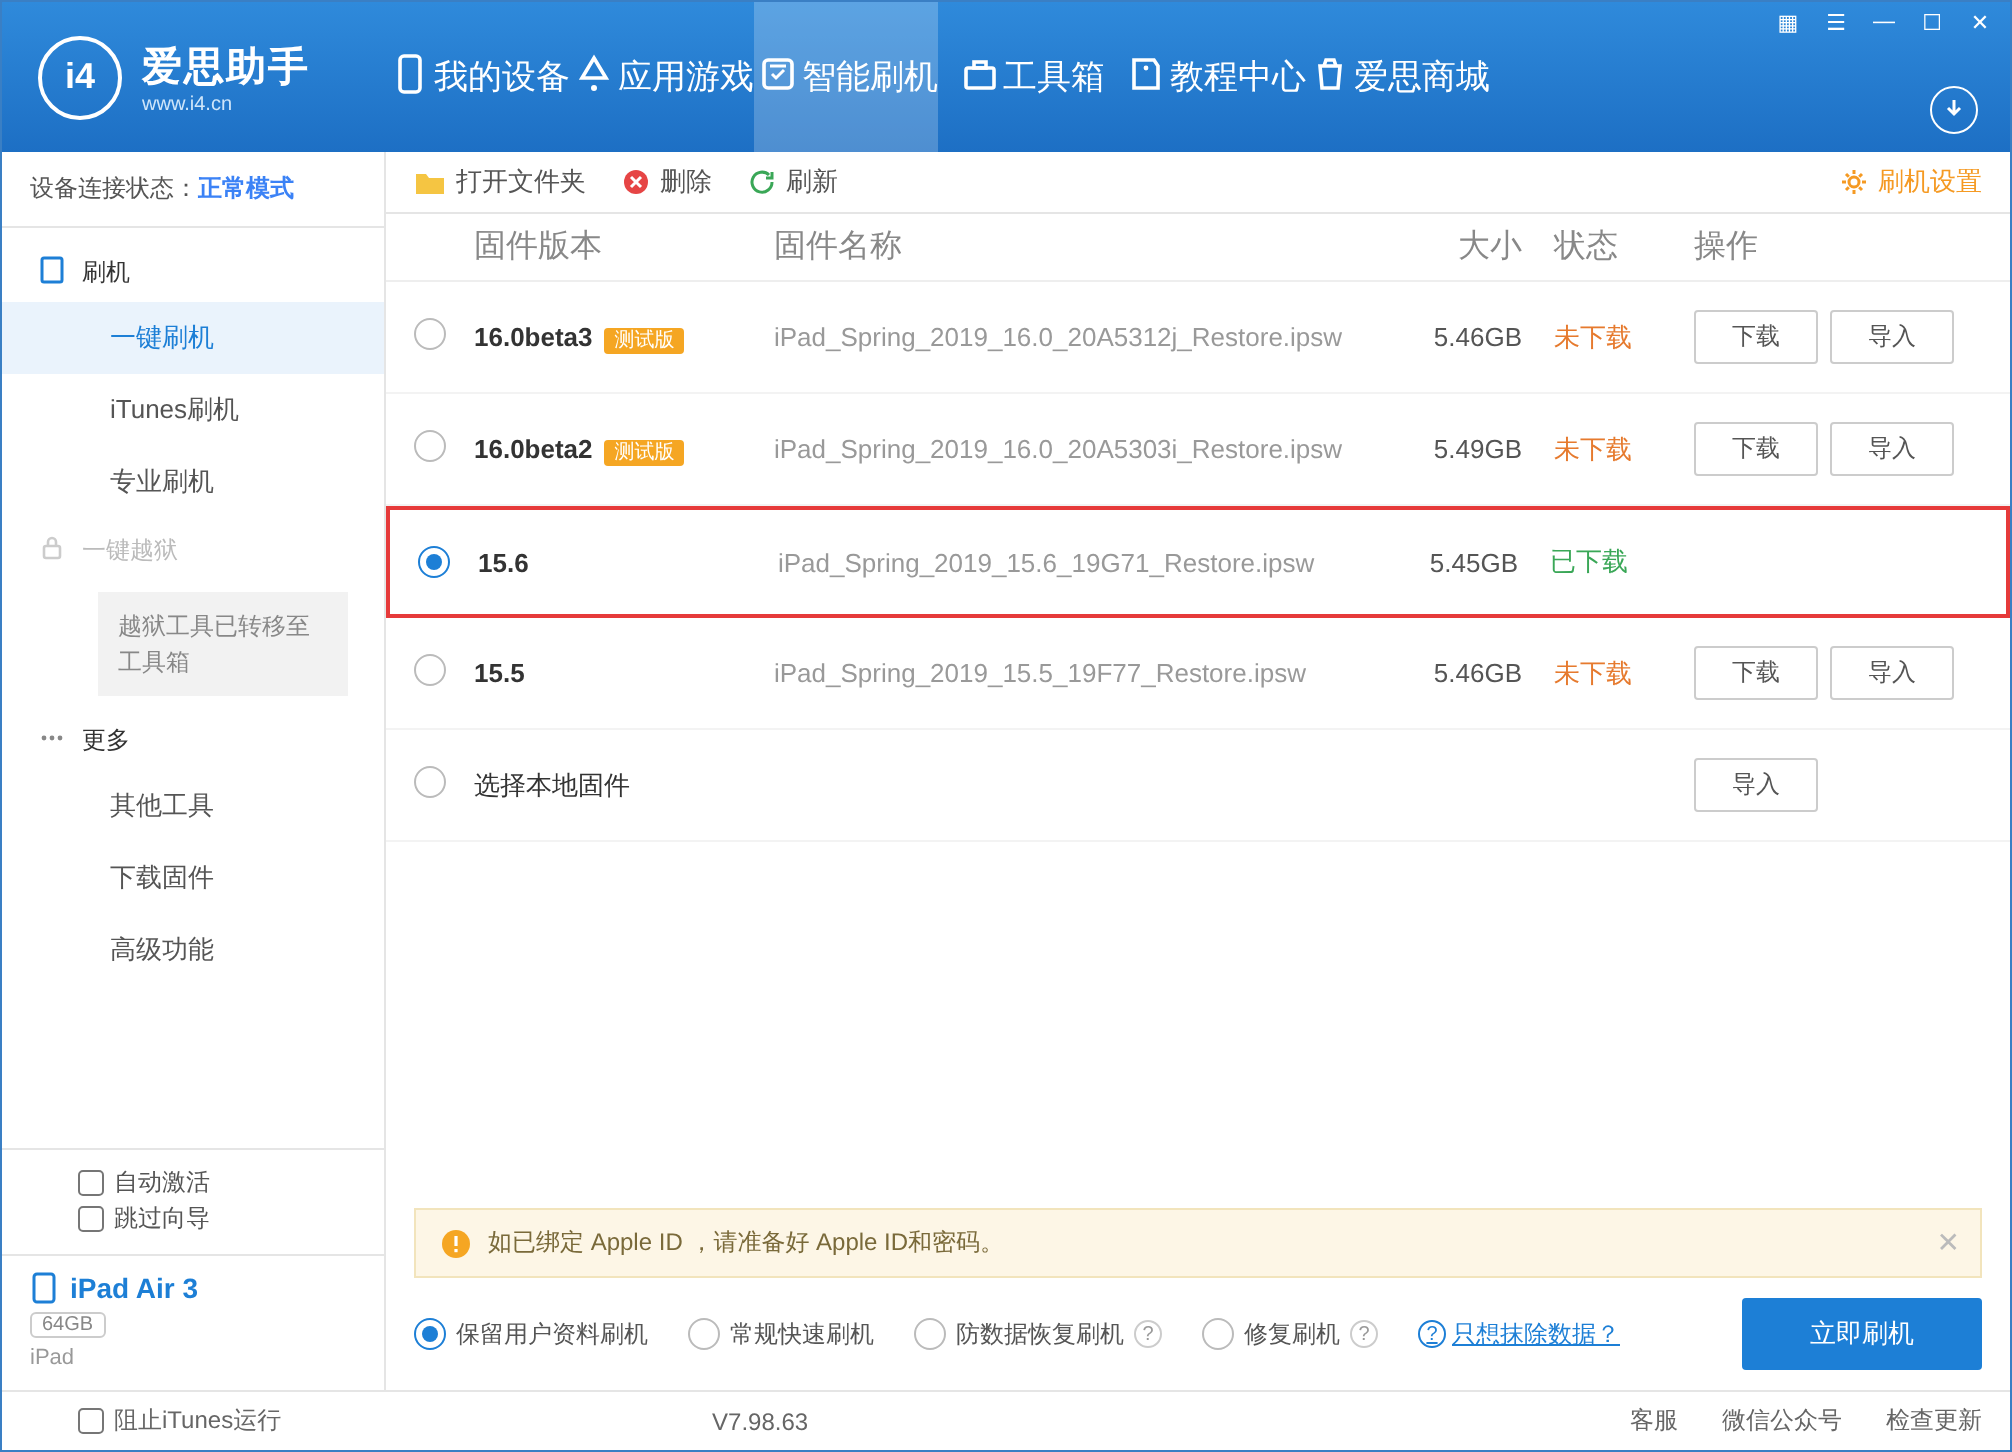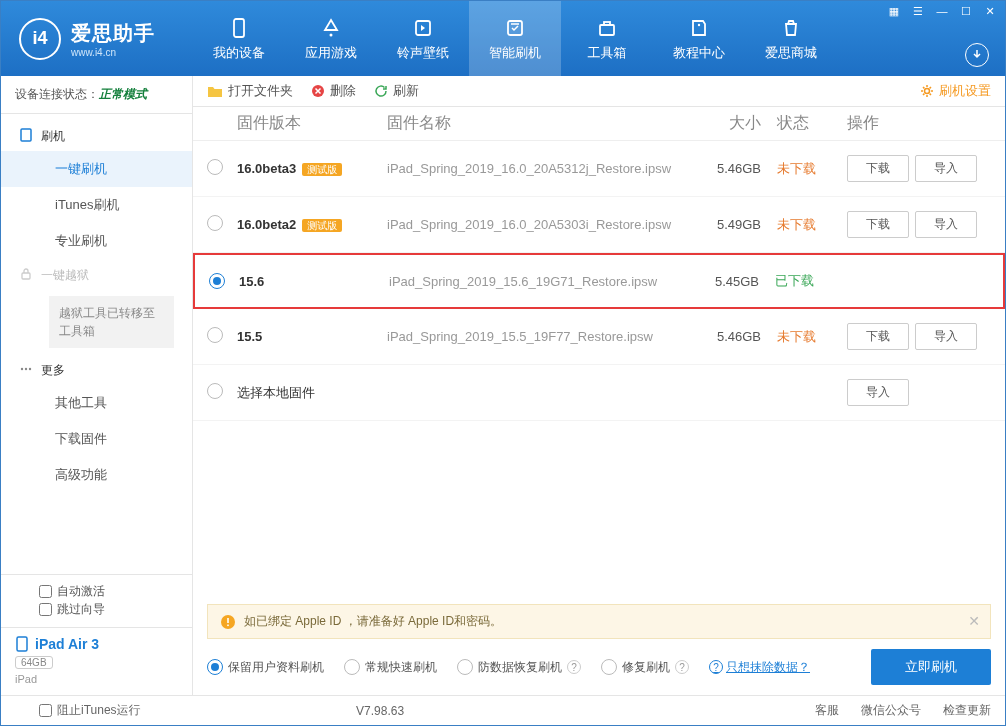--- a/index.html
+++ b/index.html
@@ -6,32 +6,32 @@
 body { width: 1006px; height: 726px; background: #fff; border: 1px solid #3a7fc4; overflow: hidden; }
 
 .header { background: linear-gradient(180deg, #2f8adb, #1d6fc4); height: 75px; display: flex; align-items: center; position: relative; }
 .logo { display: flex; align-items: center; padding: 0 18px; width: 192px; }
 .logo-badge { width: 42px; height: 42px; border: 2px solid #fff; border-radius: 50%; display: flex; align-items: center; justify-content: center; color: #fff; font-size: 18px; font-weight: bold; }
 .logo-text { margin-left: 10px; }
 .logo-title { color: #fff; font-size: 20px; font-weight: bold; letter-spacing: 1px; }
 .logo-sub { color: #cfe6fa; font-size: 10px; }
 
 .tabs { display: flex; flex: 1; height: 100%; }
-.tab { width: 92px; display: flex; flex-direction: column; align-items: center; justify-content: center; color: #fff; font-size: 13px; cursor: pointer; }
+.tab { width: 92px; display: flex; flex-direction: row; align-items: center; justify-content: center; color: #fff; font-size: 17px; cursor: pointer; }
 .tab.active { background: rgba(255,255,255,0.22); }
 .tab-icon { width: 24px; height: 24px; margin-bottom: 4px; display: flex; align-items: center; justify-content: center; }
 
 .win-controls { position: absolute; top: 2px; right: 6px; display: flex; gap: 6px; }
 .win-ctrl { width: 18px; height: 16px; color: #fff; font-size: 11px; display: flex; align-items: center; justify-content: center; cursor: pointer; }
 .down-circle { position: absolute; right: 16px; top: 42px; width: 24px; height: 24px; border: 1.5px solid #fff; border-radius: 50%; display: flex; align-items: center; justify-content: center; color: #fff; cursor: pointer; }
 
 .body-area { display: flex; height: calc(100% - 75px - 30px); }
 .sidebar { width: 192px; border-right: 1px solid #e5e5e5; display: flex; flex-direction: column; }
 .conn-status { padding: 10px 14px; border-bottom: 1px solid #e5e5e5; font-size: 12px; color: #555; }
-.conn-status b { color: #15803d; font-style: italic; }
+.conn-status b { color: #3b82f6; }
 .side-scroll { flex: 1; overflow-y: auto; padding-top: 6px; }
 
 .side-section { padding: 8px 18px 6px 40px; font-size: 12px; color: #333; position: relative; cursor: pointer; }
 .side-section .sec-icon { position: absolute; left: 18px; top: 8px; width: 14px; height: 14px; }
 .side-item { padding: 9px 18px 9px 54px; font-size: 13px; color: #555; cursor: pointer; }
 .side-item.active { background: #eaf3fc; color: #1d7fd6; }
 .side-note { margin: 6px 18px 6px 48px; background: #f2f2f2; color: #888; font-size: 12px; padding: 8px 10px; line-height: 1.5; }
 
 .side-bottom { border-top: 1px solid #e5e5e5; padding: 8px 14px; font-size: 12px; color: #555; }
 .chk { display: inline-flex; align-items: center; gap: 5px; margin-right: 10px; cursor: pointer; padding-left: 24px; }
@@ -103,29 +103,20 @@
       </div>
       <div class="tab">
         <div class="tab-icon">
           <svg width="24" height="24" viewBox="0 0 24 24">
             <path d="M12 4l6 10H6z" fill="none" stroke="#fff" stroke-width="1.8"></path>
             <circle cx="12" cy="19" r="1.5" fill="#fff"></circle>
           </svg>
         </div>
         <span>应用游戏</span>
       </div>
-      <div class="tab">
-        <div class="tab-icon">
-          <svg width="24" height="24" viewBox="0 0 24 24">
-            <rect x="5" y="5" width="14" height="14" rx="2" fill="none" stroke="#fff" stroke-width="1.8"></rect>
-            <path d="M10 9l4 3-4 3z" fill="#fff"></path>
-          </svg>
-        </div>
-        <span>铃声壁纸</span>
-      </div>
       <div class="tab active">
         <div class="tab-icon">
           <svg width="24" height="24" viewBox="0 0 24 24">
             <rect x="5" y="5" width="14" height="14" rx="2" fill="none" stroke="#fff" stroke-width="1.8"></rect>
             <path d="M9 12l2 2 4-4M8 8h8" stroke="#fff" stroke-width="1.5" fill="none"></path>
           </svg>
         </div>
         <span>智能刷机</span>
       </div>
       <div class="tab">

